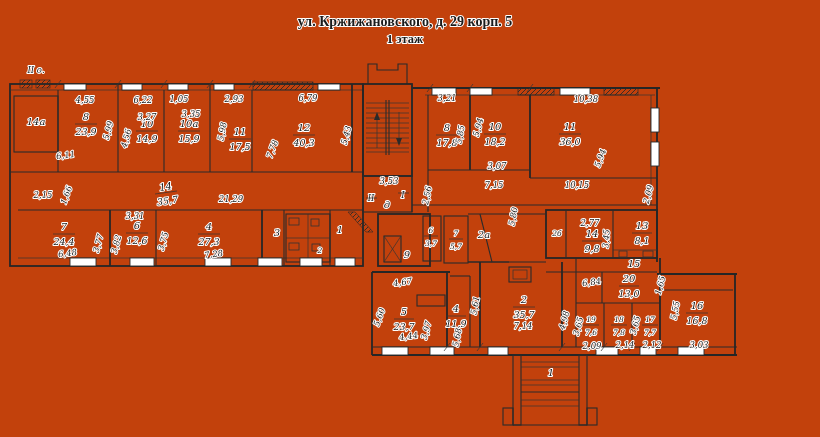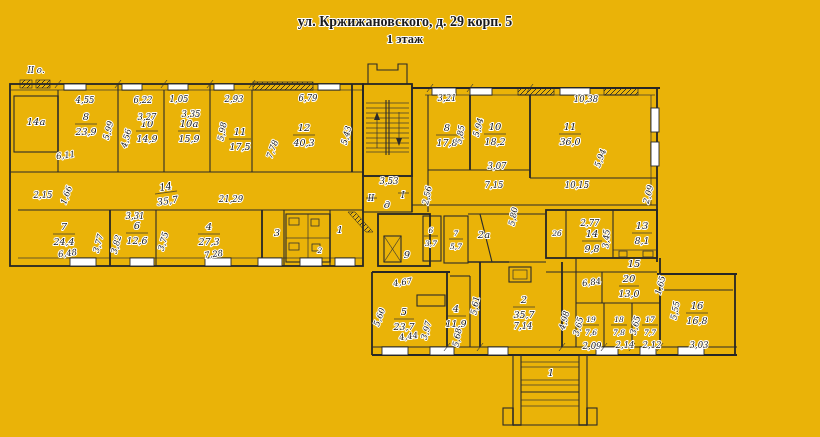--- a/index.html
+++ b/index.html
@@ -1,16 +1,16 @@
 <!DOCTYPE html>
 <html><head>
 <meta charset="utf-8">
 <style>
   html,body{margin:0;padding:0;background:#ffffff;}
-  .page{position:relative;width:820px;height:437px;background:#eab308;overflow:hidden;
+  .page{position:relative;width:820px;height:437px;background:#c2410c;overflow:hidden;
         font-family:"DejaVu Serif", serif;}
   svg{position:absolute;left:0;top:0;}
   svg text{paint-order:stroke;stroke:#ffffff;stroke-width:2px;stroke-linejoin:round;
            fill:#1b1b1b;text-anchor:middle;font-family:"DejaVu Serif", serif;font-style:italic;}
   .ttl{font-size:14px;font-weight:bold;font-style:normal;font-family:"Liberation Serif", serif;}
   .ttl2{font-size:12.5px;font-weight:bold;font-style:normal;font-family:"Liberation Serif", serif;}
   .dim{font-size:8.5px;}
   .num{font-size:10px;}
   .area{font-size:9.5px;}
   .sm{font-size:7.5px;}

